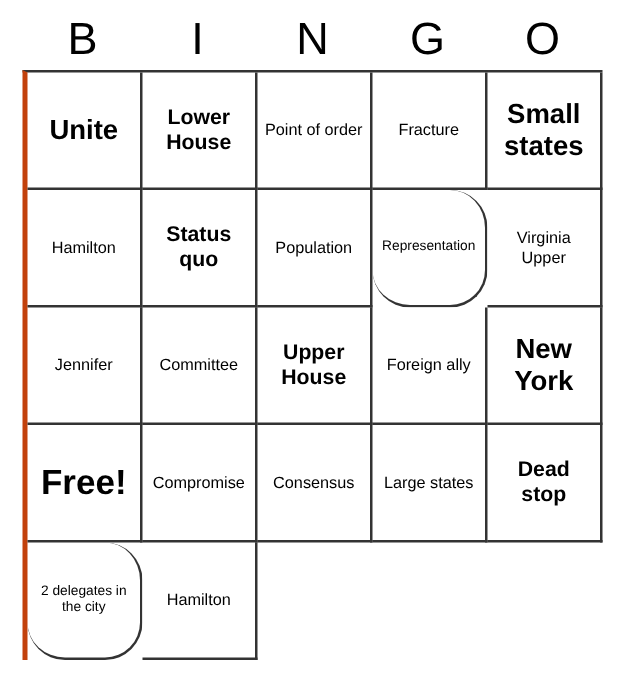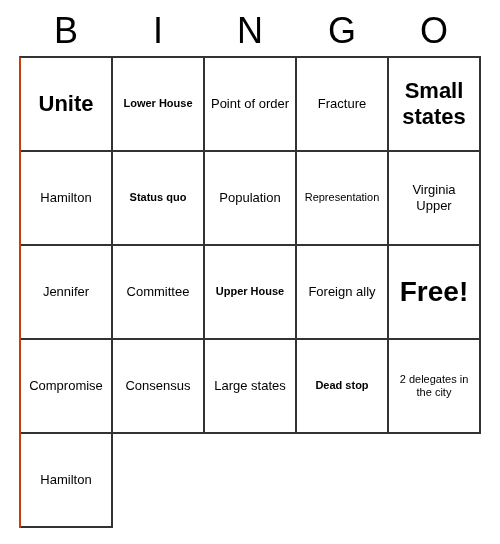--- a/index.html
+++ b/index.html
@@ -31,21 +31,21 @@
       width: 92px;
       text-align: center;
       font-size: 36px;
       font-weight: normal;
     }
 
     .bingo-grid {
       display: grid;
       grid-template-columns: repeat(5, 92px);
       grid-template-rows: repeat(5, 94px);
-      border-left: 2px solid #c2410c;
+      border-left: 4px solid #c2410c;
       border-top: 2px solid #333;
     }
 
     .bingo-cell {
       border-right: 2px solid #333;
       border-bottom: 2px solid #333;
       display: flex;
       align-items: center;
       justify-content: center;
       text-align: center;
@@ -53,31 +53,32 @@
       font-size: 13px;
       line-height: 1.2;
     }
 
     .bingo-cell.large-text {
       font-size: 22px;
       font-weight: bold;
     }
 
     .bingo-cell.medium-text {
-      font-size: 11px;
+      font-size: 17px;
       font-weight: bold;
     }
 
     .bingo-cell.free-cell {
       font-size: 28px;
       font-weight: bold;
     }
 
     .bingo-cell.small-text {
       font-size: 11px;
+      border-radius: 30px;
     }
   </style>
 </head>
 <body>
 
 <div class="bingo-header">
   <div class="bingo-letter">B</div>
   <div class="bingo-letter">I</div>
   <div class="bingo-letter">N</div>
   <div class="bingo-letter">G</div>
@@ -124,20 +125,23 @@
   <div class="bingo-cell">
       <span>Committee</span>
     </div>
   <div class="bingo-cell medium-text">
       <span>Upper House</span>
     </div>
   <div class="bingo-cell">
       <span>Foreign ally</span>
     </div>
 
+  <div class="bingo-cell large-text">
+      <span>New York</span>
+    </div>
   <div class="bingo-cell free-cell">
       <span>Free!</span>
     </div>
   <div class="bingo-cell">
       <span>Compromise</span>
     </div>
   <div class="bingo-cell">
       <span>Consensus</span>
     </div>
 

